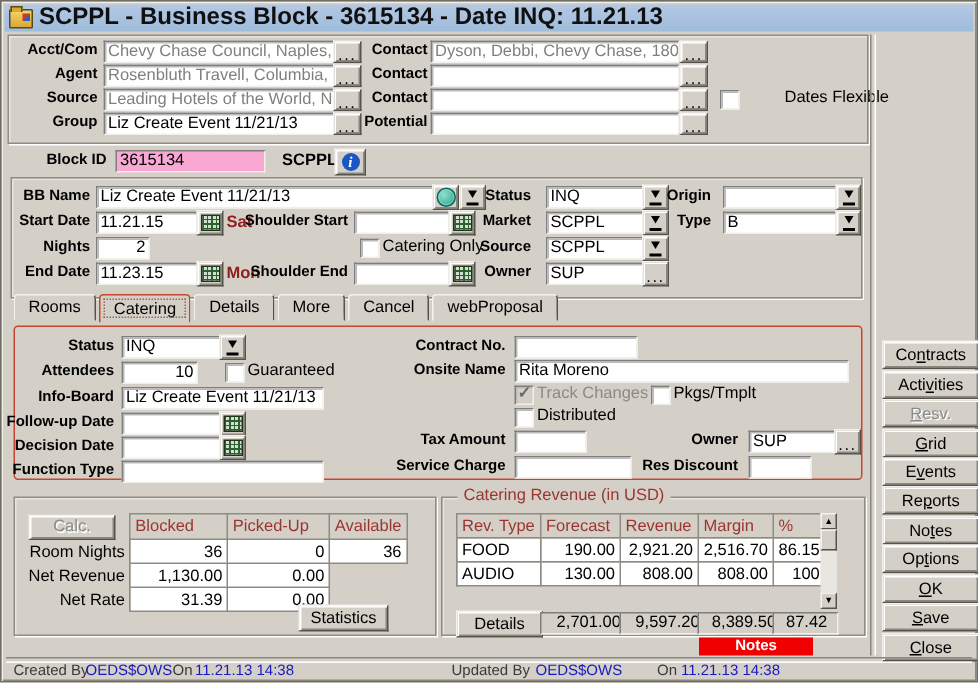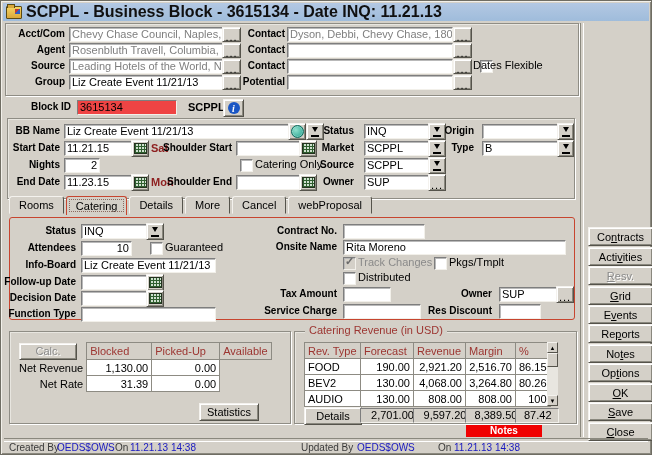--- a/index.html
+++ b/index.html
@@ -19,21 +19,21 @@
        background:#d9a83a;border:1px solid #5a4a14;border-bottom:none}
   .win-icon::after{content:"";position:absolute;right:1px;top:2px;width:5px;height:5px;
        background:linear-gradient(135deg,#c23b2e 50%,#2e5fc2 50%)}
   
   .lbl{position:absolute;font-weight:bold;white-space:nowrap;height:14px;line-height:14px;font-size:11px}
   .fld{position:absolute;background:#fff;height:13px;line-height:13px;padding:0 2px;
        border:1px solid;border-color:#7e7e7e #f2f0ea #f2f0ea #7e7e7e;
        box-shadow:inset 1px 1px 0 #b9b9b9;white-space:nowrap;overflow:hidden;font-size:11px}
   .fld.gray{color:#7f7f7f}
   .fld.num{text-align:right}
-  .fld.flat{background:#ef4444;box-shadow:none}
+  .fld.flat{background:#f9a8d4;box-shadow:none}
   .btn{position:absolute;background:#d4d0c8;border:1px solid;
        border-color:#f4f2ee #55534b #55534b #f4f2ee;
        box-shadow:inset 1px 1px 0 #fff, inset -1px -1px 0 #8a887e;
        display:flex;align-items:center;justify-content:center;font-size:11px;cursor:default}
   .btn.disabled{color:#8a8a8a;text-shadow:1px 1px 0 #fff}
   .dots::after{content:"...";line-height:6px;margin-top:4px;letter-spacing:1px}
   .u{text-decoration:underline}
   .group{position:absolute;border:1px solid #8f8d85;box-shadow:1px 1px 0 #ffffff, inset 1px 1px 0 #e8e6e0}
   .gtitle{position:absolute;top:-8px;background:#d4d0c8;padding:0 4px;color:#9c3430;font-size:11px;white-space:nowrap}
   .cb{position:absolute;width:11px;height:11px;background:#fff;border:1px solid;
@@ -131,21 +131,21 @@
     <div class="btn dots" style="left:447px;top:3px;width:17px;height:13px"></div>
 
     <div class="rlabel" style="right:293px;top:19px">Contact</div>
     <div class="fld" style="left:281px;top:19px;width:160px"></div>
     <div class="btn dots" style="left:447px;top:19px;width:17px;height:13px"></div>
 
     <div class="rlabel" style="right:293px;top:35px">Contact</div>
     <div class="fld" style="left:281px;top:35px;width:160px"></div>
     <div class="btn dots" style="left:447px;top:35px;width:17px;height:13px"></div>
     <span class="cb" style="left:474px;top:36px"></span>
-    <span class="cblbl" style="left:467px;top:35px">Dates Flexible</span>
+    <span class="cblbl" style="left:517px;top:35px">Dates Flexible</span>
 
     <div class="rlabel" style="right:293px;top:51px">Potential</div>
     <div class="fld" style="left:281px;top:51px;width:160px"></div>
     <div class="btn dots" style="left:447px;top:51px;width:17px;height:13px"></div>
   </div>
 
   <div class="rlabel" style="right:580px;top:99px">Block ID</div>
   <div class="fld flat" style="left:76px;top:99px;width:94px">3615134</div>
   <div class="lbl" style="left:187px;top:99px">SCPPL</div>
   <div class="btn" style="left:222px;top:98px;width:19px;height:16px">
@@ -317,20 +317,26 @@
           <col style="width:50px">
         </colgroup>
       <tbody>
           <tr>
         <td class="calccell">
           <div class="btn disabled" style="position:relative;width:56px;height:15px">Calc.</div>
         </td>
         <td class="th">Blocked</td>
         <td class="th">Picked-Up</td>
         <td class="th">Available</td>
+      </tr>
+      <tr>
+        <td class="rowlbl">Room Nights</td>
+        <td class="val">36</td>
+        <td class="val">0</td>
+        <td class="val">36</td>
       </tr>
       <tr>
         <td class="rowlbl">Net Revenue</td>
         <td class="val">1,130.00</td>
         <td class="val">0.00</td>
         <td class="empty"></td>
       </tr>
       <tr>
         <td class="rowlbl">Net Rate</td>
         <td class="val">31.39</td>
@@ -361,27 +367,20 @@
         <td class="th">%</td>
       </tr>
       <tr>
         <td class="txt">FOOD</td>
         <td class="val">190.00</td>
         <td class="val">2,921.20</td>
         <td class="val">2,516.70</td>
         <td class="val">86.15</td>
       </tr>
       <tr>
-        <td class="txt">BEV2</td>
-        <td class="val">130.00</td>
-        <td class="val">4,068.00</td>
-        <td class="val">3,264.80</td>
-        <td class="val">80.26</td>
-      </tr>
-      <tr>
         <td class="txt">AUDIO</td>
         <td class="val">130.00</td>
         <td class="val">808.00</td>
         <td class="val">808.00</td>
         <td class="val">100</td>
       </tr>
     </tbody>
       </table>
 
     <div class="sbar" style="left:252px;top:10px;height:64px">

